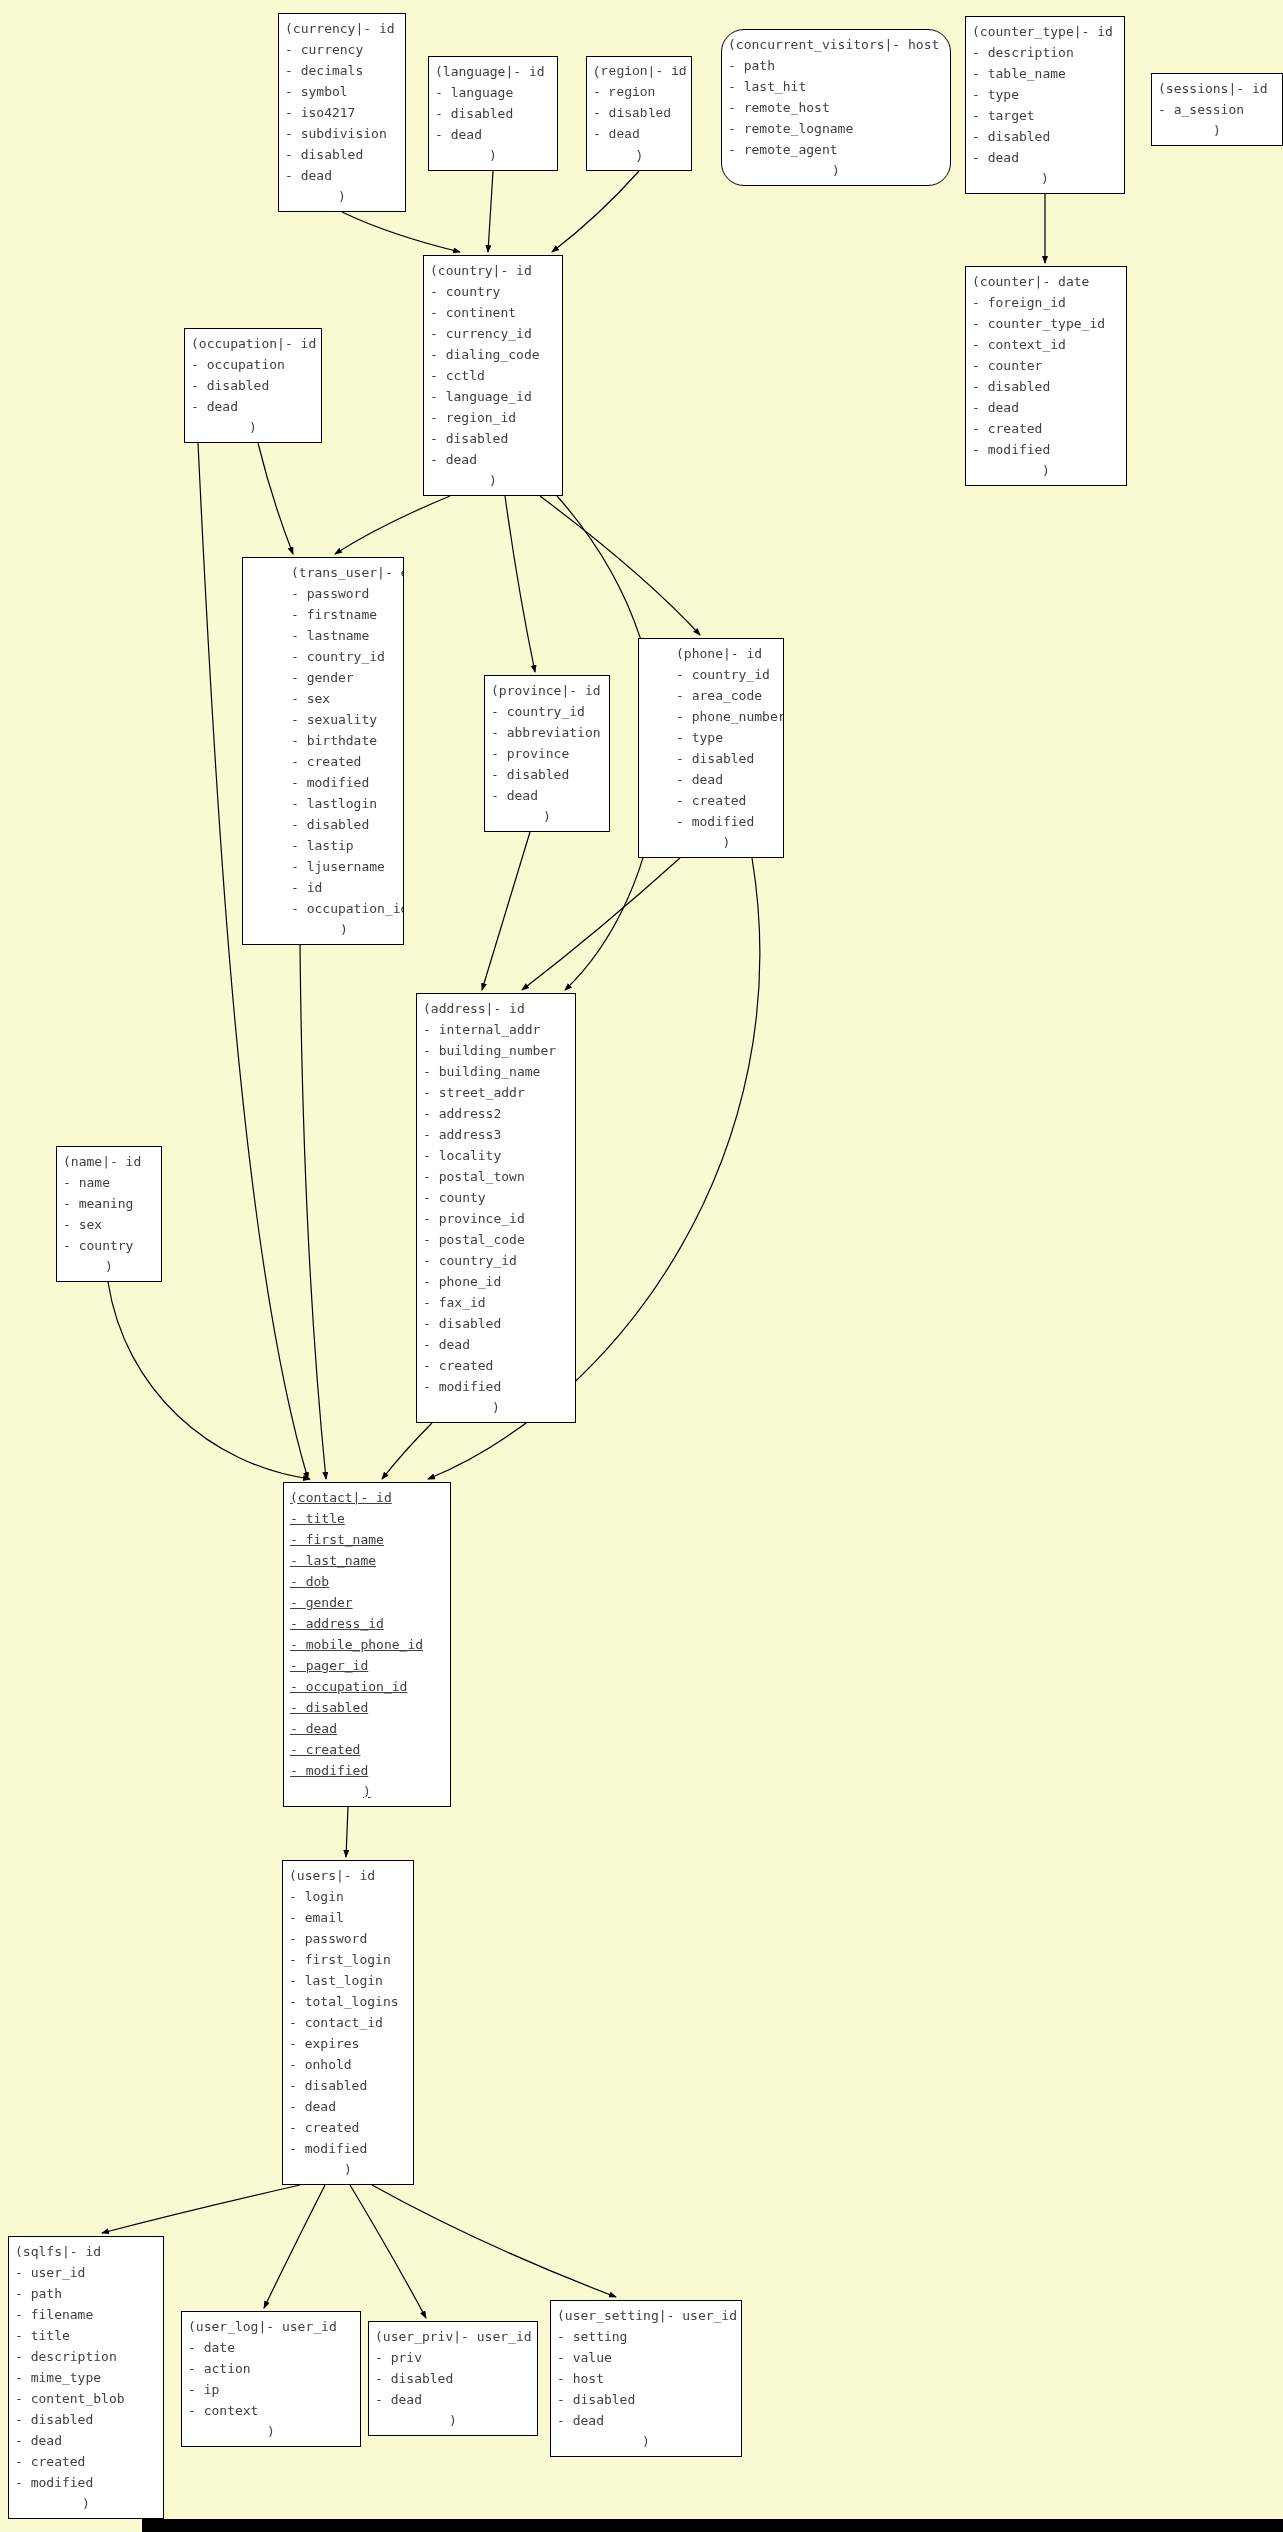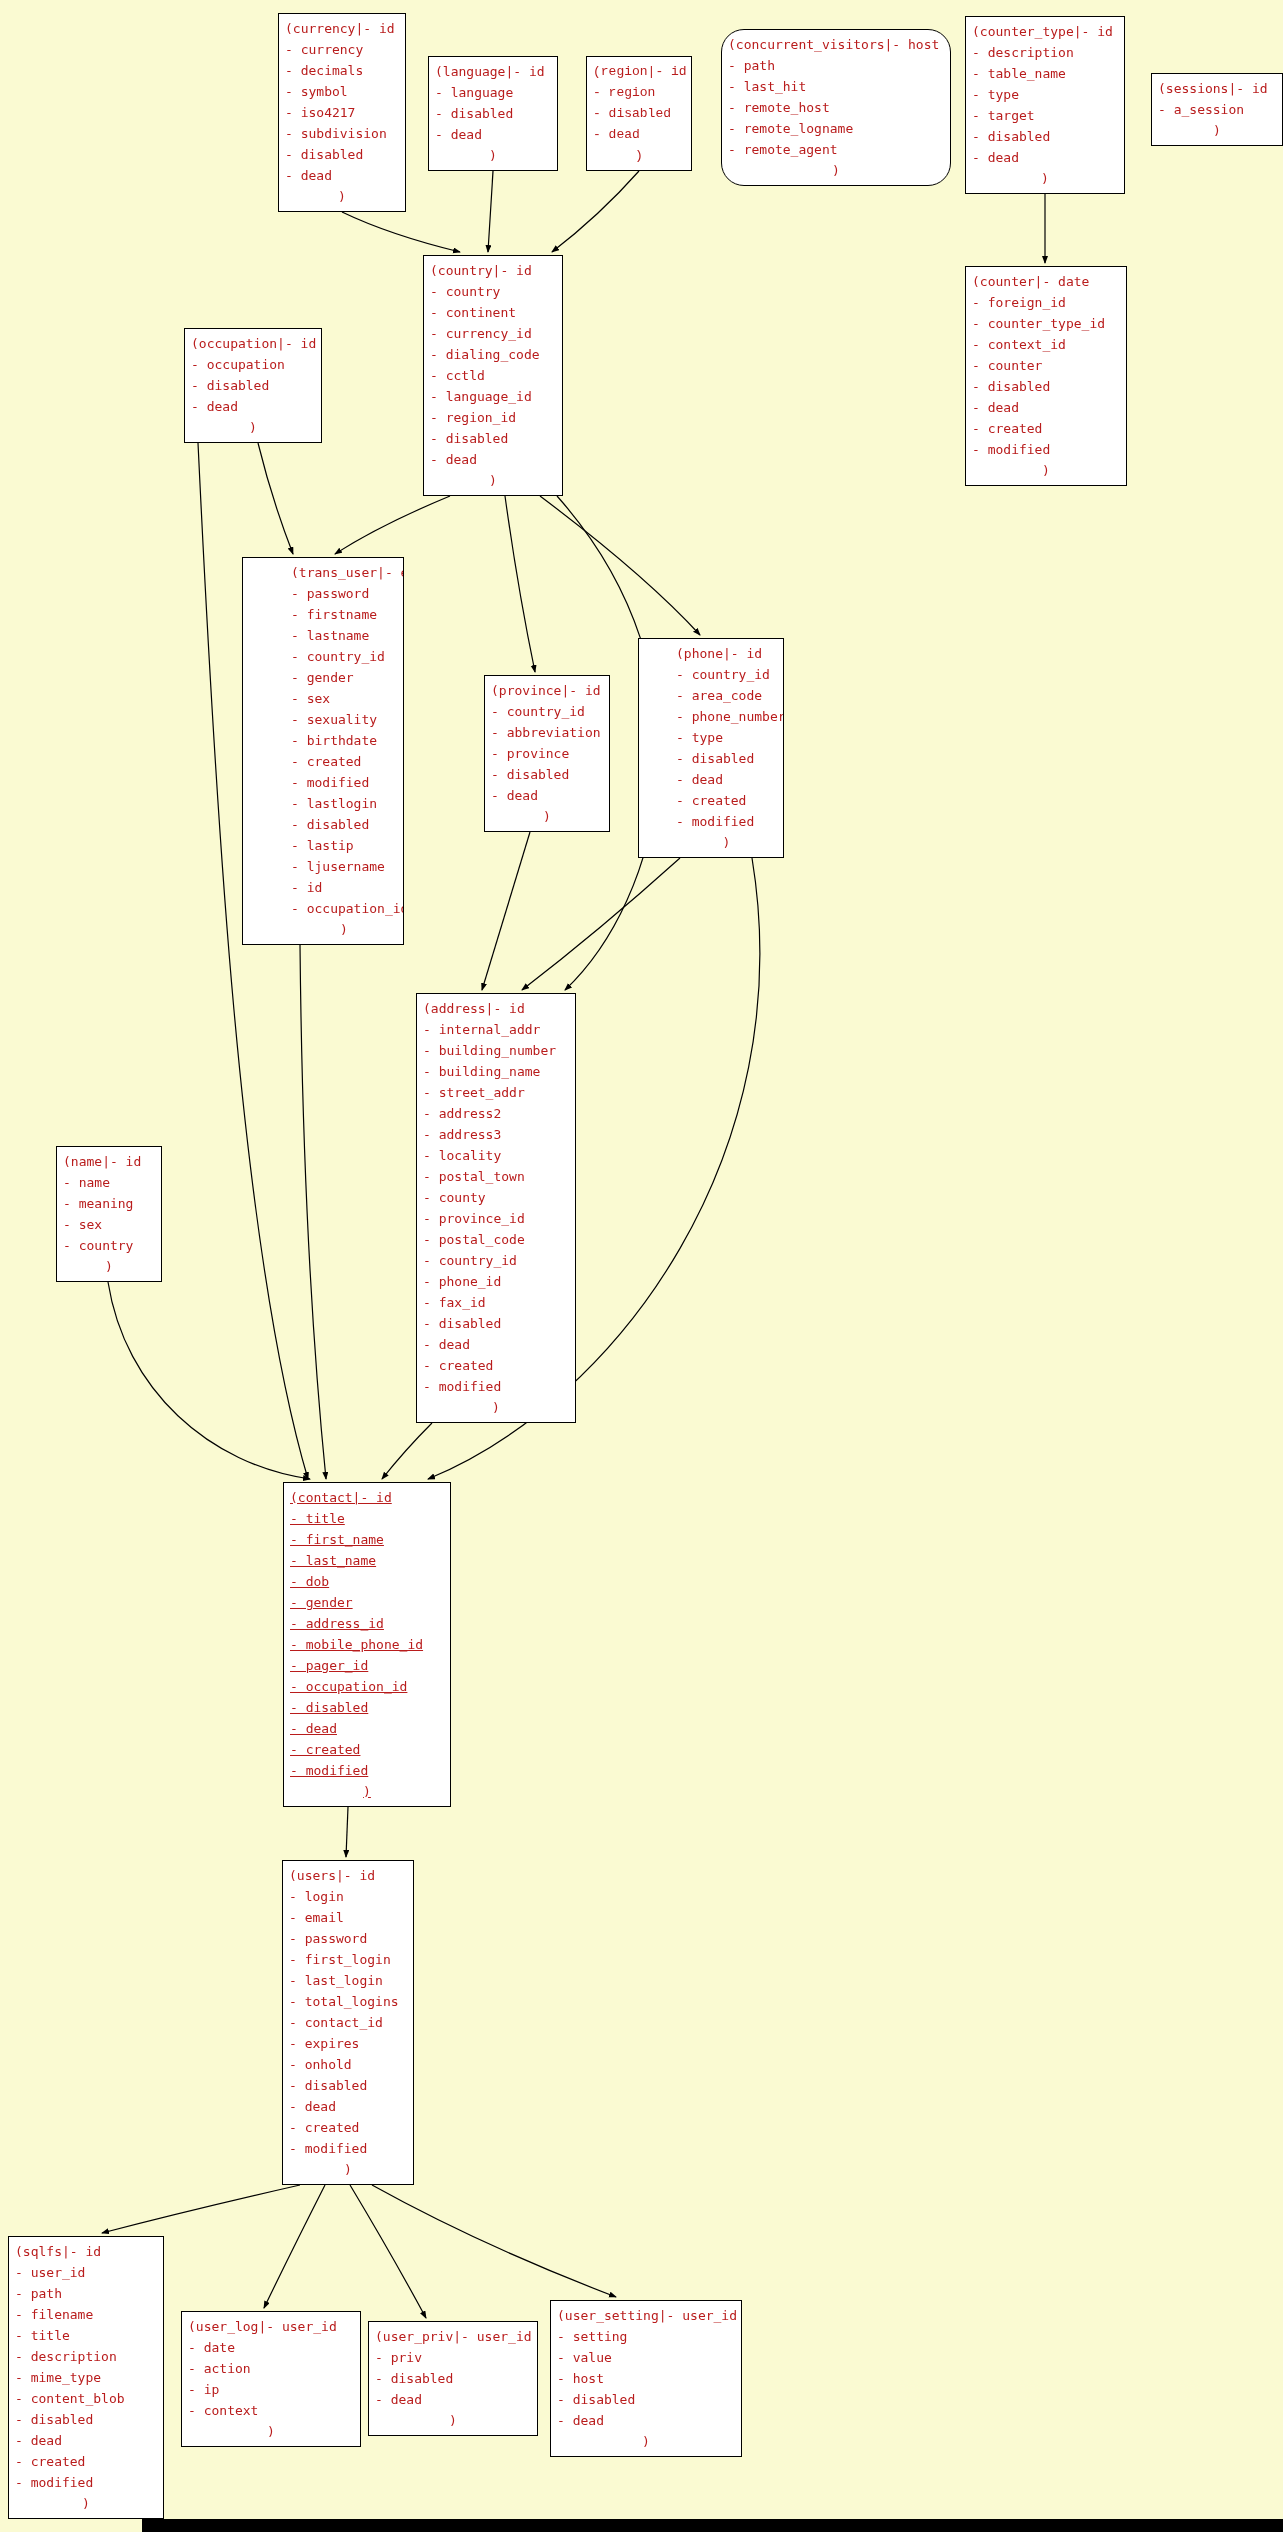--- a/index.html
+++ b/index.html
@@ -8,21 +8,21 @@
     background:#FAFAD2;
     font-family:"DejaVu Sans Mono","Liberation Mono",monospace;
   }
   .canvas{position:absolute;inset:0;width:1283px;height:2532px;}
   #edges-svg{position:absolute;left:0;top:0;width:1283px;height:2532px;}
   .edge{fill:none;stroke:#000;stroke-width:1.2;}
   .table-box{
     position:absolute;box-sizing:border-box;
     background:#fff;border:1px solid #000;
     padding:4px 6px;
-    font-size:13px;line-height:21px;color:#b91c1c;
+    font-size:13px;line-height:21px;color:#404040;
     white-space:nowrap;overflow:hidden;
   }
   .hdr{font-weight:normal;}
   .close{text-align:center;}
   .bottom-bar{position:absolute;left:142px;top:2519px;width:1141px;height:13px;background:#000;}
 </style>
 </head>
 <body style="background: rgb(250, 250, 210);">
 
 <div class="canvas">

